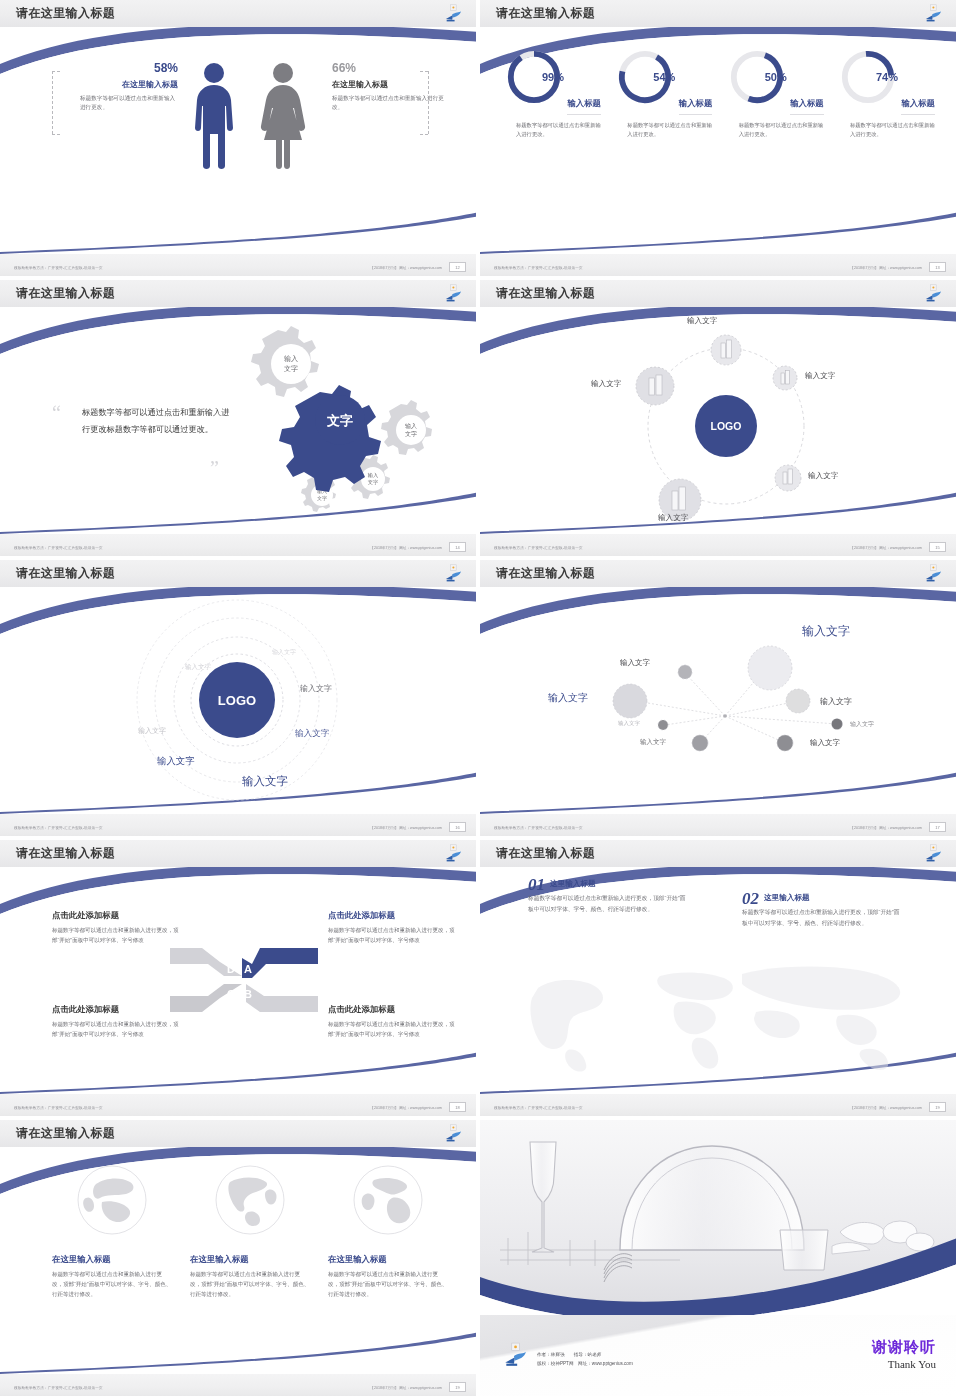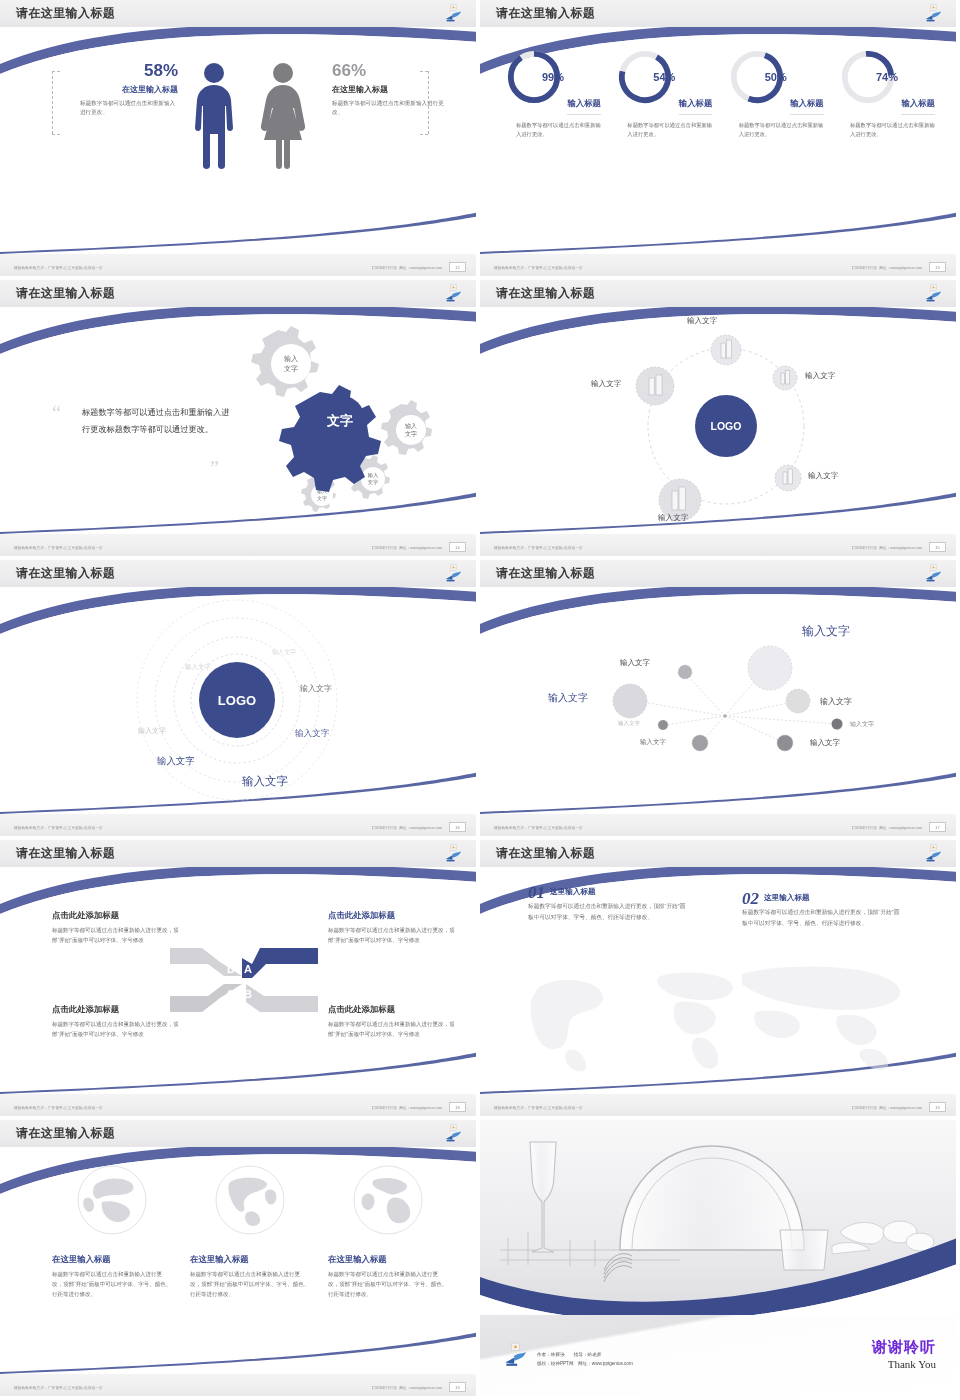--- a/index.html
+++ b/index.html
@@ -27,21 +27,21 @@
 
   .blue{color:#3b4b8c;}
   .gry{color:#9a9a9e;}
   .dk{color:#3b3b3b;}
 
   
   .s1-wrap{position:absolute;left:0;top:40px;width:480px;height:185px;}
   .s1-bracket{position:absolute;top:31px;width:1px;border-left:1px dashed #b9b9bd;height:63px;}
   .s1-dash-h{position:absolute;height:1px;border-top:1px dashed #b9b9bd;}
   .s1-col{position:absolute;width:112px;}
-  .s1-pct{font-size:17px;font-weight:bold;line-height:1;}
+  .s1-pct{font-size:12px;font-weight:bold;line-height:1;}
   .s1-sub{font-size:8px;font-weight:bold;margin-top:5px;}
   .s1-txt{font-size:5.6px;color:#6e6e73;line-height:1.62;margin-top:4px;}
   .s1-fig{position:absolute;top:22px;}
 
   
   .s2-row{position:absolute;left:24px;top:48px;width:432px;display:flex;justify-content:space-between;}
   .s2-item{width:98px;text-align:center;position:relative;}
   .s2-ring{width:58px;height:58px;margin:0 auto;}
   .s2-pct{position:absolute;left:0;right:0;top:23px;font-size:11px;font-weight:bold;color:#3b4b8c;}
   .s2-ttl{margin-top:8px;font-size:8.4px;font-weight:bold;color:#3b4b8c;padding-bottom:5px;
@@ -547,21 +547,21 @@
         <path d="M150 18 C170 12 198 14 214 20 C228 26 224 36 212 40 C196 44 180 42 166 38 C152 34 142 24 150 18 Z"></path>
         <path d="M168 44 C182 42 198 46 204 54 C210 64 200 74 188 76 C176 78 166 70 164 58 C163 50 164 46 168 44 Z"></path>
         <path d="M186 80 C196 78 206 86 208 98 C210 110 200 114 192 108 C182 100 178 84 186 80 Z"></path>
         <path d="M232 16 C260 8 310 6 348 12 C382 18 396 30 388 40 C376 52 340 54 306 50 C274 46 242 36 232 26 Z"></path>
         <path d="M246 54 C262 50 282 54 288 62 C294 72 284 80 272 80 C258 80 244 70 244 60 Z"></path>
         <path d="M328 58 C344 54 362 60 366 70 C370 82 356 90 344 86 C332 82 322 66 328 58 Z"></path>
         <path d="M352 92 C364 88 376 94 378 104 C380 112 370 114 362 110 C352 104 346 96 352 92 Z"></path>
       </g>
     </svg>
 
-    <div class="s8-item" style="left:48px;top:44px;">
+    <div class="s8-item" style="left:48px;top:36px;">
       <div class="s8-num">01</div>
       <div class="s8-ttl">这里输入标题</div>
       <div class="s8-p">标题数字等都可以通过点击和重新输入进行更改，顶部“开始”面板中可以对字体、字号、颜色、行距等进行修改。</div>
     </div>
     <div class="s8-item" style="left:262px;top:50px;">
       <div class="s8-num">02</div>
       <div class="s8-ttl">这里输入标题</div>
       <div class="s8-p">标题数字等都可以通过点击和重新输入进行更改，顶部“开始”面板中可以对字体、字号、颜色、行距等进行修改。</div>
     </div>
 

